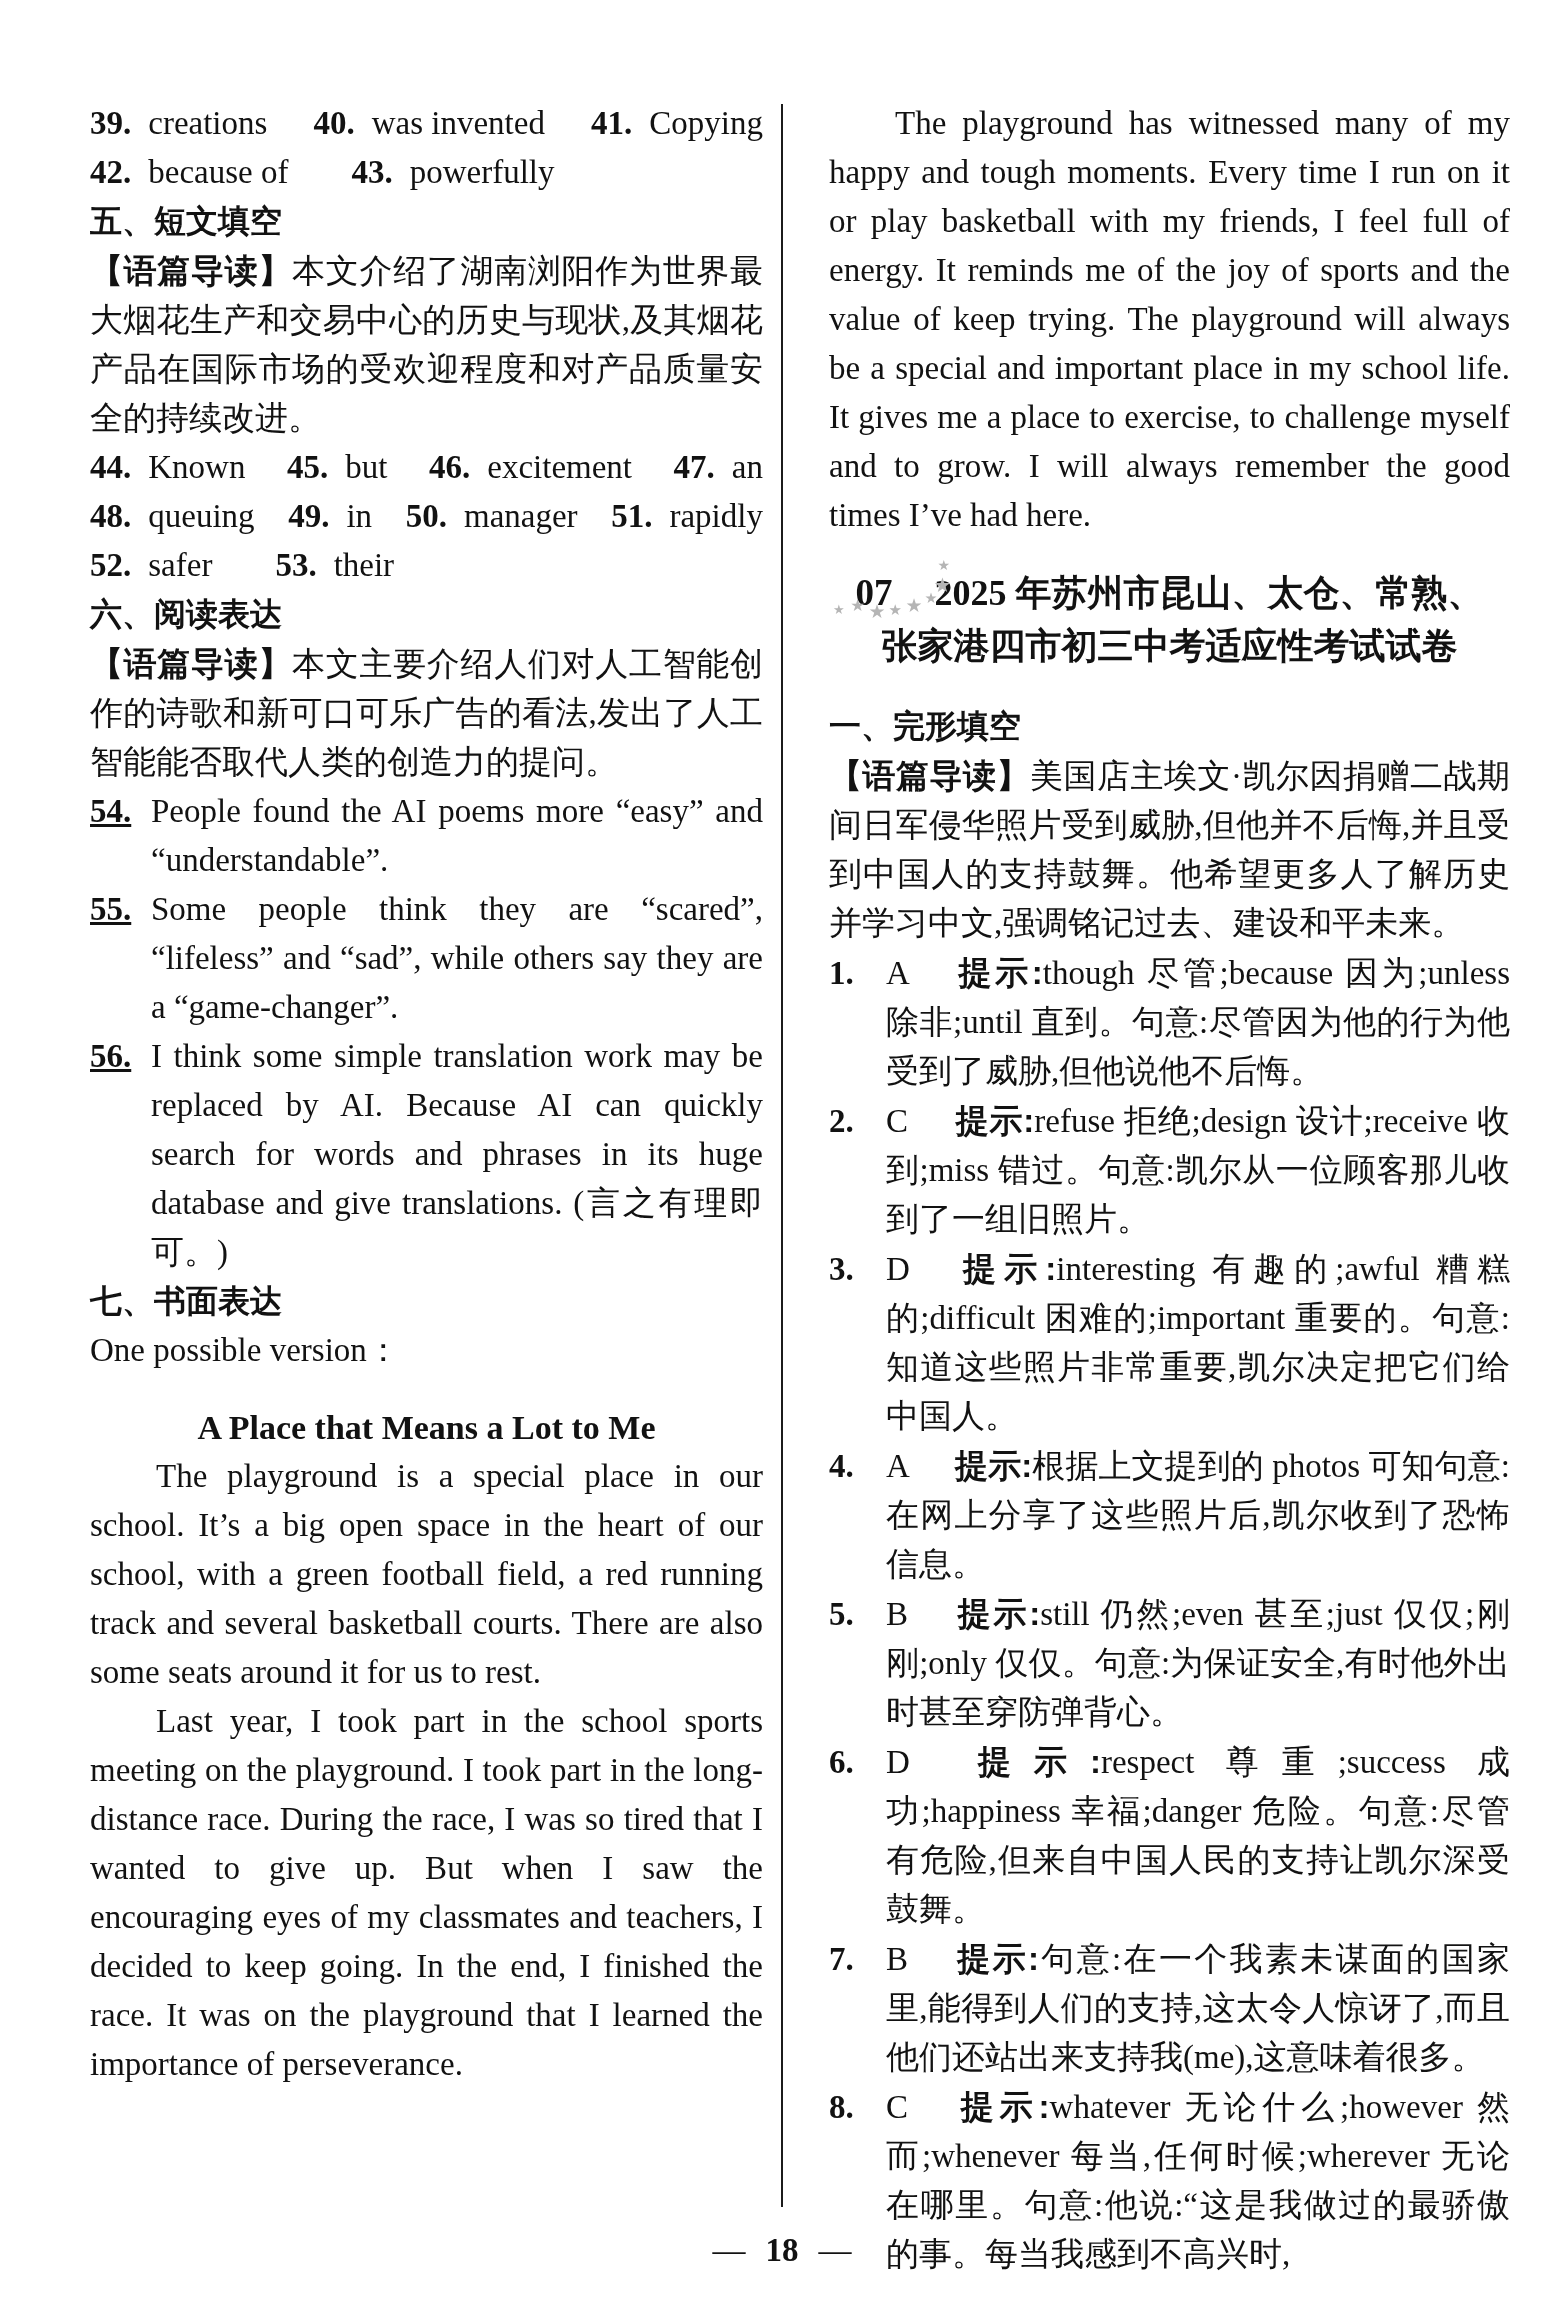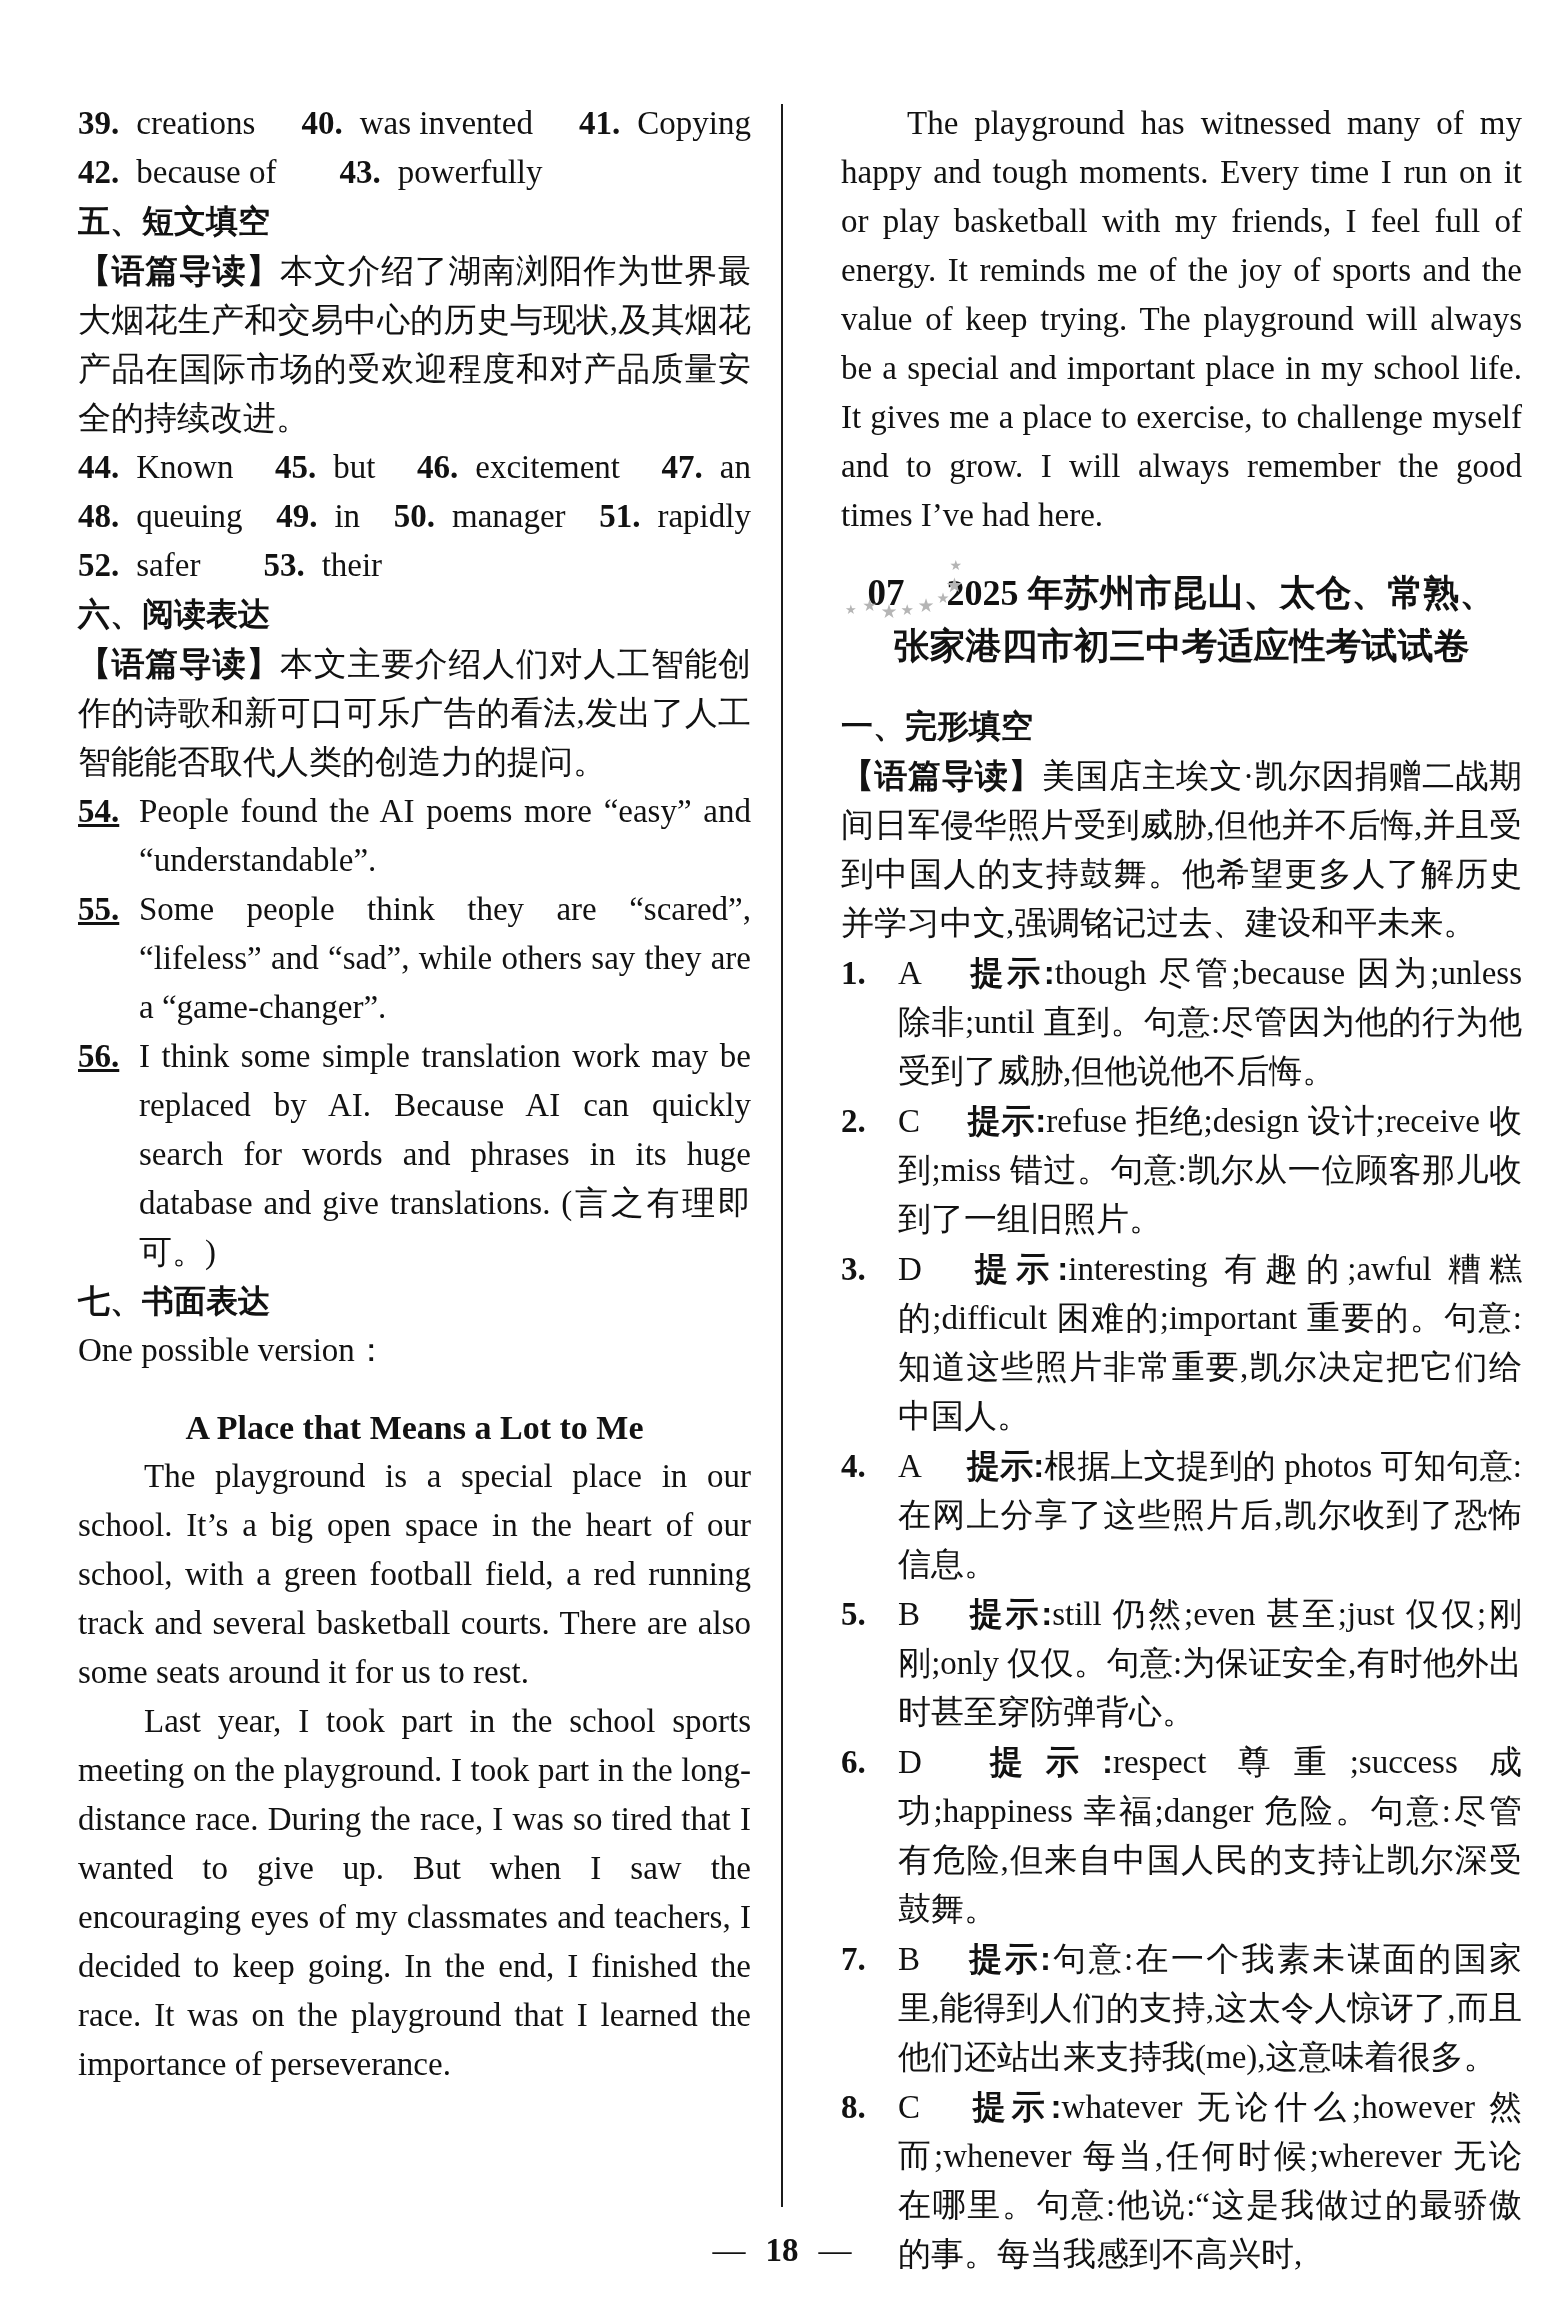--- a/index.html
+++ b/index.html
@@ -1,21 +1,21 @@
 <!DOCTYPE html>
 <html style="font-size:10.5px"><head>
 <meta charset="utf-8">
 <style>
   html,body{margin:0;padding:0;}
   body{width:1564px;height:2319px;background:#ffffff;color:#121212;
        font-family:"Liberation Serif","DejaVu Serif",serif;}
   .page{position:relative;width:1564px;height:2319px;background:#fff;overflow:hidden;}
-  .content{position:absolute;left:78px;top:99px;width:1444px;display:flex;}
+  .content{position:absolute;left:90px;top:99px;width:1444px;display:flex;}
   .col-left{width:673px;}
-  .col-right{width:681px;margin-left:90px;}
+  .col-right{width:681px;margin-left:66px;}
   .divider{position:absolute;left:781px;top:104px;width:2px;height:2103px;background:#1b1b1b;}
   .line{font-size:33px;line-height:49px;}
   p{margin:0;}
   .just{text-align:justify;text-justify:inter-word;}
   .hd{font-family:"Liberation Sans","DejaVu Sans",sans-serif;font-weight:bold;font-size:32px;line-height:49px;}
   .lbl{font-family:"Liberation Sans","DejaVu Sans",sans-serif;font-weight:bold;}
   .ansrow{display:flex;justify-content:space-between;font-size:33px;line-height:49px;}
   .ansrow.partial{justify-content:flex-start;gap:63px;align-items:flex-end;}
   .pair{white-space:nowrap;}
   .ano{font-weight:bold;margin-right:17px;}

